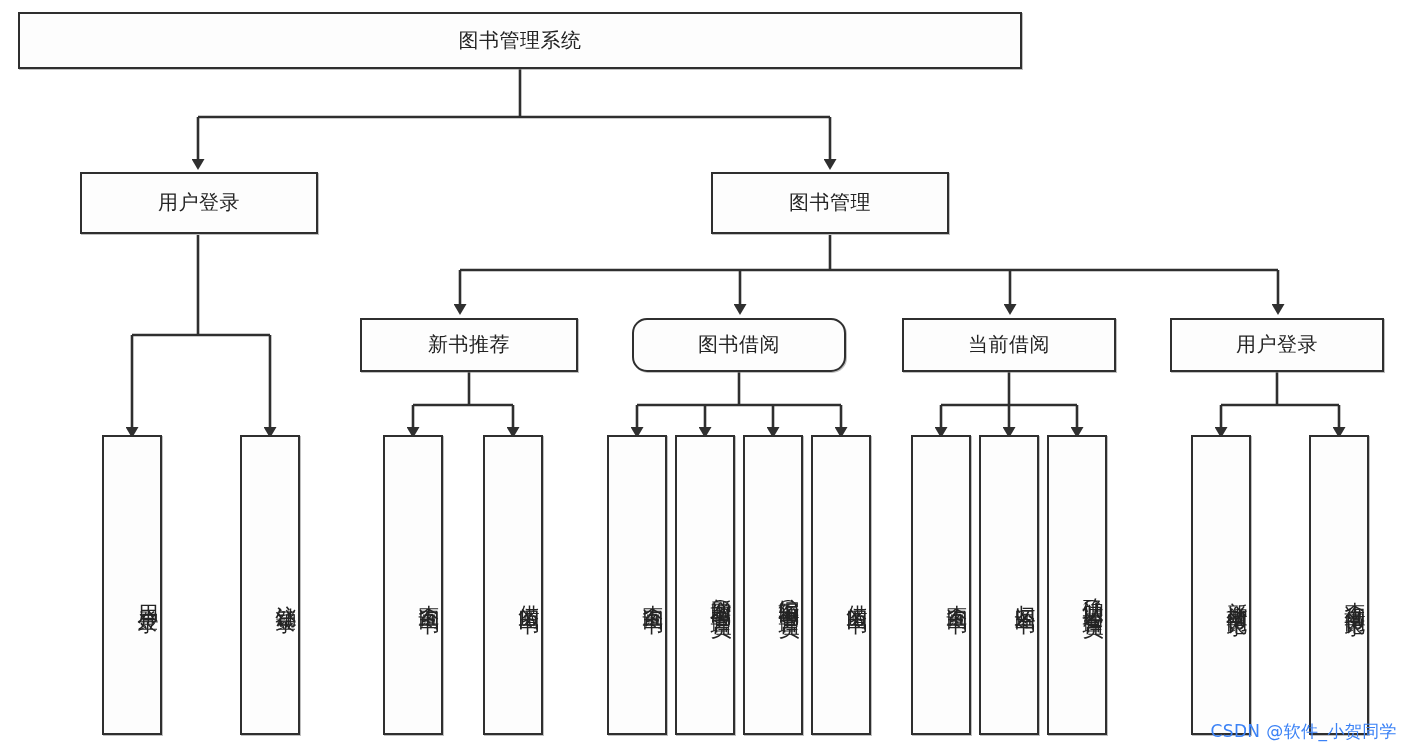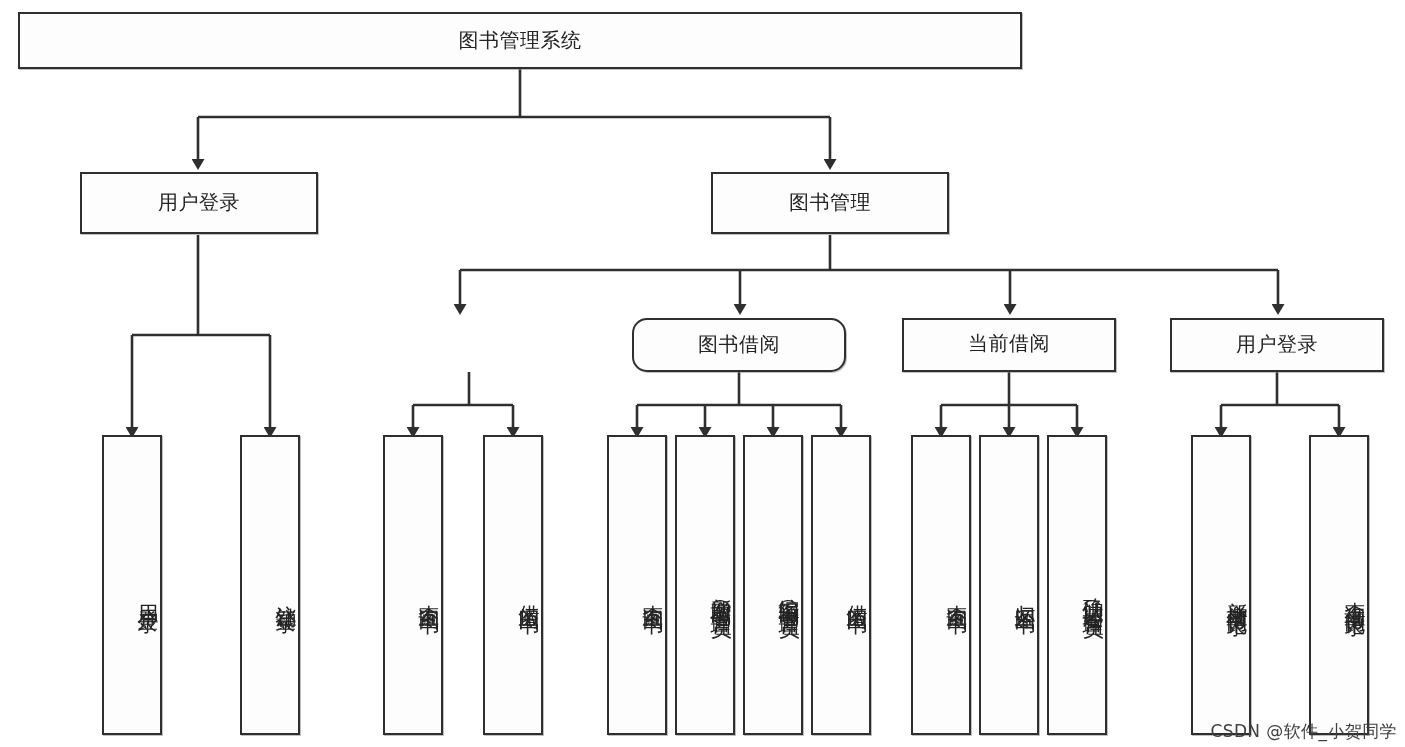--- a/index.html
+++ b/index.html
@@ -31,21 +31,21 @@
     letter-spacing:3px;
     padding-top:18px;
     align-items:flex-start;
     justify-content:center;
     white-space:nowrap;
   }
   .watermark{
     position:absolute;
     right:8px;bottom:4px;
     font-size:17px;
-    color:#404040;
+    color:#3b82f6;
     letter-spacing:.4px;
     white-space:nowrap;
     pointer-events:none;
   }
 </style>
 </head>
 <body>
 
 <div id="canvas">
 
@@ -97,22 +97,23 @@
       <path d="M1221,405 L1221,428" marker-end="url(#arr)"></path>
       <path d="M1339,405 L1339,428" marker-end="url(#arr)"></path>
     </g>
   </svg>
 
   <div class="node h" style="left:18px;top:12px;width:1004px;height:57px;">图书管理系统</div>
 
   <div class="node h" style="left:80px;top:172px;width:238px;height:62px;">用户登录</div>
   <div class="node h" style="left:711px;top:172px;width:238px;height:62px;">图书管理</div>
 
+  <div class="node h" style="left:360px;top:318px;width:218px;height:54px;">新书推荐</div>
   <div class="node h" style="left:632px;top:318px;width:214px;height:54px;border-radius:15px;">图书借阅</div>
-  <div class="node h" style="left:902px;top:318px;width:214px;height:54px;font-family:Liberation Mono, monospace;">当前借阅</div>
+  <div class="node h" style="left:902px;top:318px;width:214px;height:54px;">当前借阅</div>
   <div class="node h" style="left:1170px;top:318px;width:214px;height:54px;">用户登录</div>
 
   <div class="node v" style="left:102px;top:435px;width:60px;height:300px;">用户登录</div>
   <div class="node v" style="left:240px;top:435px;width:60px;height:300px;">注销登录</div>
 
   <div class="node v" style="left:383px;top:435px;width:60px;height:300px;">查询图书</div>
   <div class="node v" style="left:483px;top:435px;width:60px;height:300px;">借阅图书</div>
 
   <div class="node v" style="left:607px;top:435px;width:60px;height:300px;">查询图书</div>
   <div class="node v" style="left:675px;top:435px;width:60px;height:300px;">新增图书（管理员）</div>

